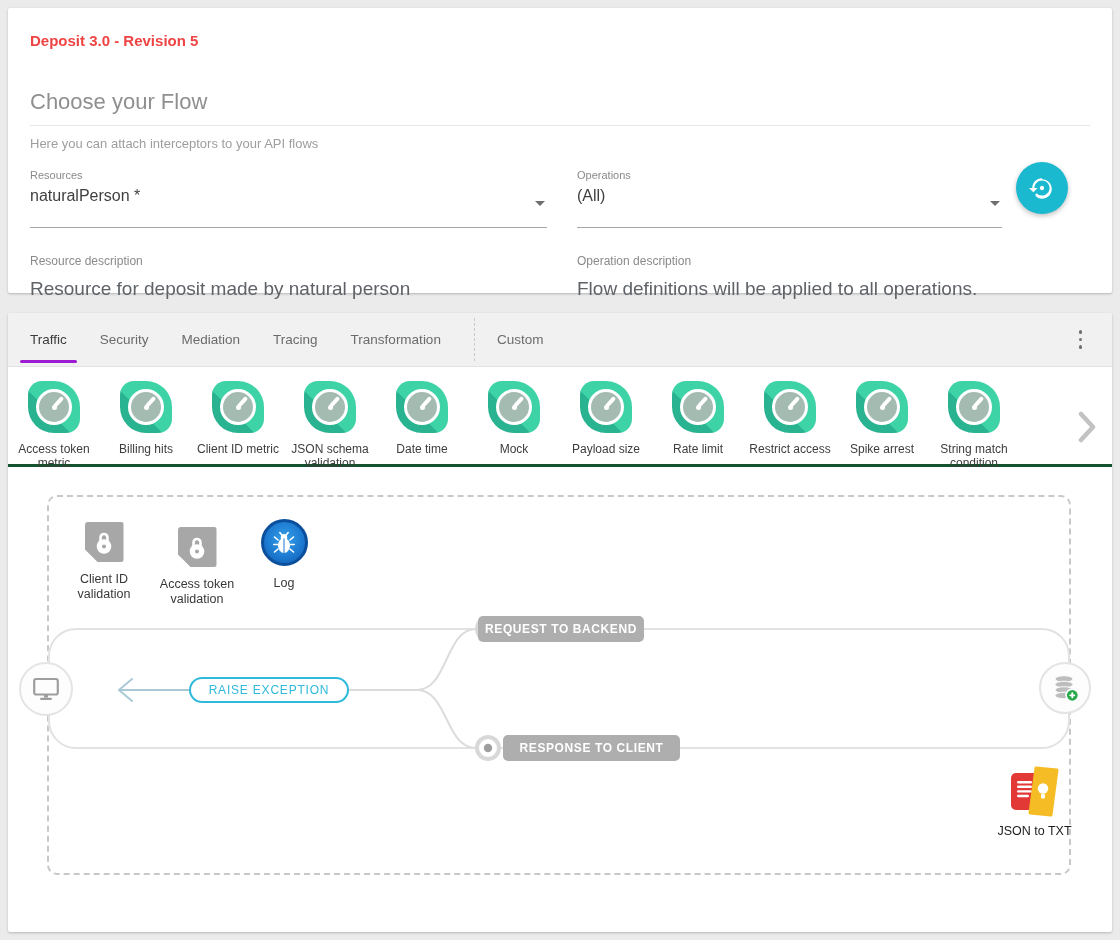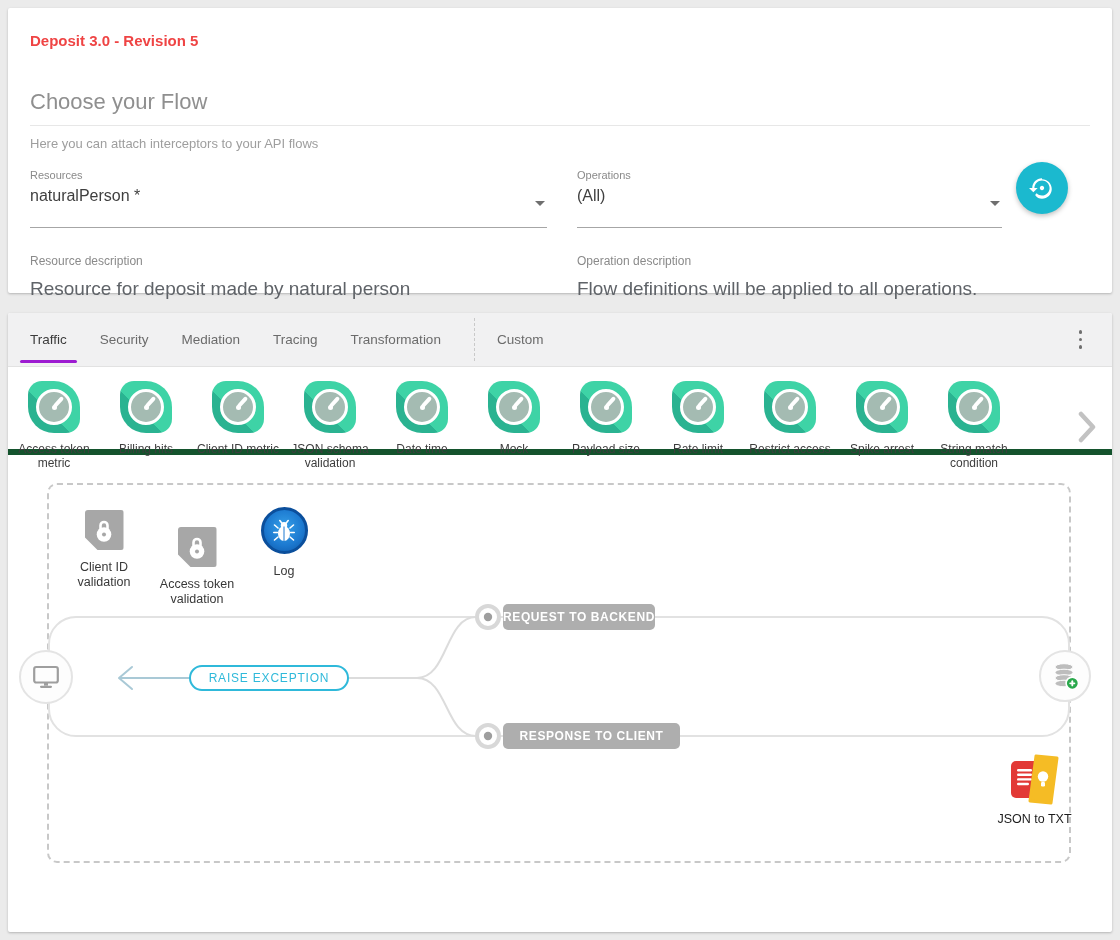--- a/index.html
+++ b/index.html
@@ -29,53 +29,53 @@
   .bottom-card { margin-top:20px; height:619px; display:flex; flex-direction:column; }
   .tab-bar { height:54px; background:#f1f1f2; border-bottom:1px solid #e2e2e2; display:flex; align-items:center; padding-left:12px; border-radius:2px 2px 0 0; }
   .tab { position:relative; height:100%; display:flex; align-items:center; padding:0 10px; margin-right:13px; font-size:13.5px; color:#6b6b6b; cursor:pointer; }
   .tab.active { color:#3c3c3c; }
   .tab.active::after { content:""; position:absolute; left:0; right:0; bottom:3px; height:3px; border-radius:2px; background:#9d1bd1; }
   .tab-divider { align-self:stretch; margin:5px 12px 5px 10px; border-left:1px dashed #c9c9c9; }
   .kebab { margin-left:auto; margin-right:26px; display:flex; flex-direction:column; gap:4px; cursor:pointer; padding:4px; }
   .kebab i { width:3.5px; height:3.5px; border-radius:50%; background:#6f6f6f; }
 
   
-  .tray { position:relative; height:88px; border-bottom:6px solid #14532d; display:flex; align-items:flex-start; padding-right:60px; }
+  .tray { position:relative; height:100px; border-bottom:3px solid #14532d; display:flex; align-items:flex-start; padding-right:60px; }
   .tray-item { width:92px; display:flex; flex-direction:column; align-items:center; padding-top:14px; cursor:pointer; }
   .tray-label { margin-top:9px; font-size:12px; line-height:14px; color:#3d3d3d; text-align:center; max-width:94px; }
   .gauge { width:52px; height:52px; border-radius:14px 26px 14px 26px;
            background:linear-gradient(45deg,#2ab391 0 41%,#3ed3a6 41%);
            display:flex; align-items:center; justify-content:center; }
   .gauge-face { position:relative; width:36px; height:36px; border-radius:50%; background:#a4bbb2; border:3px solid #fff; }
   .needle { position:absolute; left:50%; bottom:50%; width:4px; height:13px; margin-left:-2px; background:#fff; border-radius:3px; transform-origin:50% 100%; transform:rotate(42deg); }
   .hub { position:absolute; left:50%; top:50%; width:5px; height:5px; margin:-2.5px 0 0 -2.5px; background:#fff; border-radius:50%; }
   .tray-chevron { position:absolute; right:16px; top:44px; cursor:pointer; }
 
   
   .flow-area { position:relative; height:444px; border-radius:0 0 2px 2px; }
   .dashed-zone { position:absolute; left:39px; top:28px; width:1024px; height:380px; border:2px dashed #c8c8c8; border-radius:10px; }
   .flow-svg { position:absolute; left:0; top:0; }
   .pill { position:absolute; display:flex; align-items:center; justify-content:center; font-size:12px; font-weight:bold; letter-spacing:.6px; color:#fff; background:#aeaeae; border-radius:5px; z-index:3; cursor:pointer; }
-  .pill-request { left:495px; top:149px; width:152px; height:26px; }
+  .pill-request { left:470px; top:149px; width:166px; height:26px; }
   .pill-response { left:495px; top:268px; width:177px; height:26px; }
   .pill-exception { position:absolute; left:181px; top:210px; width:160px; height:26px; display:flex; align-items:center; justify-content:center; background:#fff; border:2px solid #2fb9da; border-radius:13px; color:#2fb9da; font-size:12px; letter-spacing:.8px; z-index:3; cursor:pointer; }
   .endpoint { position:absolute; background:#fdfdfd; border:2px solid #e4e4e4; border-radius:50%; display:flex; align-items:center; justify-content:center; z-index:4; }
   .endpoint-client { left:11px; top:195px; width:54px; height:54px; }
   .endpoint-backend { left:1031px; top:195px; width:52px; height:52px; cursor:pointer; }
 
   
   .attached { position:absolute; display:flex; flex-direction:column; align-items:center; z-index:3; cursor:pointer; }
   .attached-label { margin-top:10px; font-size:12.5px; line-height:15px; color:#383838; text-align:center; width:100px; }
   .lock-tag { width:39px; height:40px; background:#a7a7a7; border-radius:3px; display:flex; align-items:center; justify-content:center;
               clip-path:polygon(0 0,100% 0,100% 100%,13px 100%,0 calc(100% - 13px)); }
   .log-circle { width:47px; height:47px; border-radius:50%; border:3px solid #0b4f9c;
                 background:radial-gradient(circle at 50% 42%, #36a0e8 0%, #1c79d0 58%, #0e57a8 100%);
                 display:flex; align-items:center; justify-content:center; }
   .att-1 { left:46px; top:55px; }
-  .att-2 { left:139px; top:72px; }
+  .att-2 { left:139px; top:60px; }
   .att-3 { left:226px; top:52px; }
   .att-1 .lock-tag, .att-2 .lock-tag { margin:0; }
   .converter { position:absolute; left:969px; top:298px; width:115px; display:flex; flex-direction:column; align-items:center; z-index:3; cursor:pointer; }
   .converter-label { margin-top:7px; font-size:12.5px; color:#1c1c1c; }
 </style>
 </head>
 <body>
 
 <div class="card top-card">
   <div class="api-title">Deposit 3.0 - Revision 5</div>

